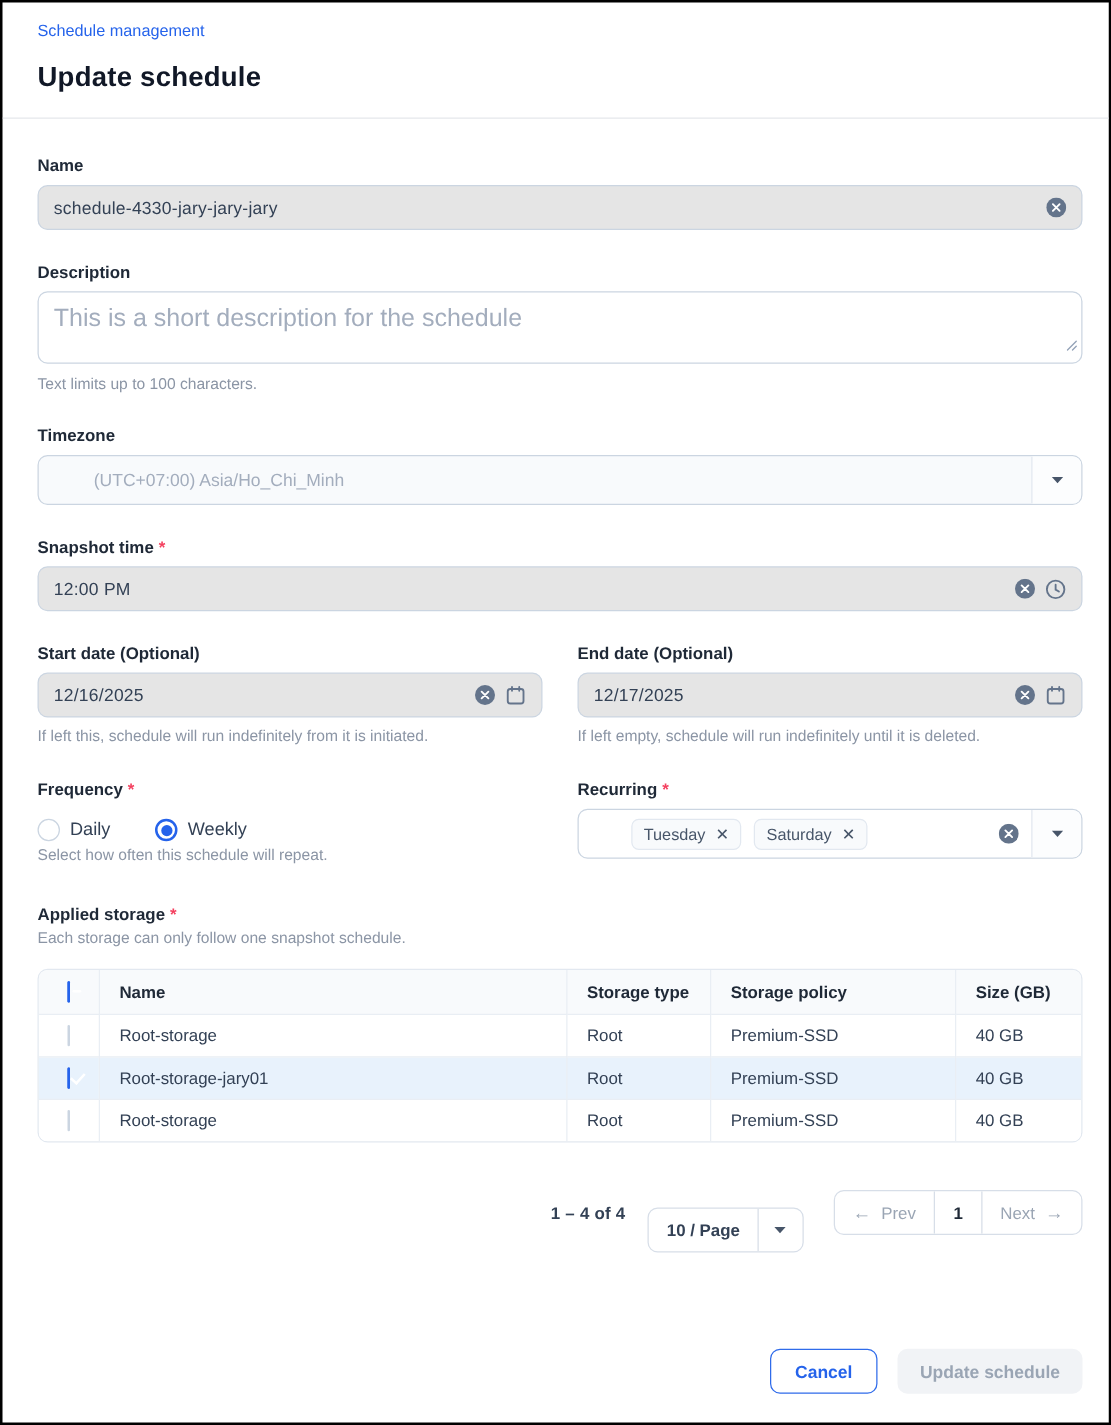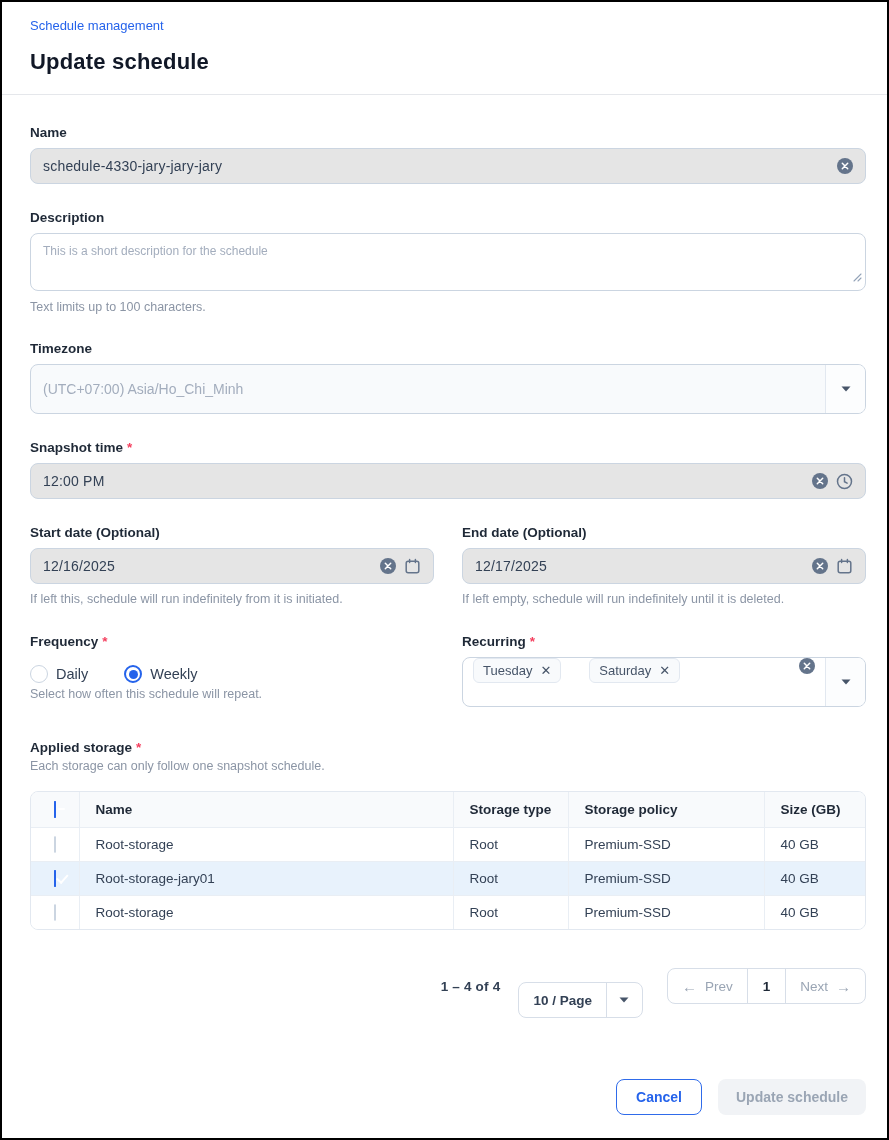--- a/index.html
+++ b/index.html
@@ -24,30 +24,30 @@
     display:flex; align-items:center; padding:0 12px; background:#e5e5e5; gap:8px;
   }
   .inputbox input {
     flex:1; border:none; outline:none; font-family:"Liberation Sans",sans-serif;
     font-size:14px; color:#334155; background:transparent; letter-spacing:.2px;
   }
   .field { margin-top:28px; }
   .ta-wrap { position:relative; margin-top:8px; }
   textarea {
     width:100%; height:58px; border:1px solid #cbd5e1; border-radius:8px;
-    padding:10px 12px; font-family:"Liberation Sans",sans-serif; font-size:12px;
+    padding:10px 12px; font-family:"Liberation Sans",sans-serif; font-size:20px;
     color:#334155; resize:none; outline:none; display:block;
   }
   textarea::placeholder, input::placeholder { color:#a3adbd; }
   .resize-handle { position:absolute; right:4px; bottom:5px; }
   .helper-block { margin-top:9px; }
   
   .selectbox {
-    margin-top:8px; height:50px; border:1px solid #cbd5e1; border-radius:8px;
-    display:flex; align-items:stretch; overflow:hidden; background:#fff;
+    margin-top:8px; height:40px; border:1px solid #cbd5e1; border-radius:8px;
+    display:flex; align-items:stretch; overflow:hidden; background:#fff;padding-left:32px;
   }
   .selectbox.disabled { background:#f8fafc; }
   .selectbox .sel-value { flex:1; display:flex; align-items:center; padding:0 12px; font-size:14px; color:#a3adbd; gap:6px; }
   .selectbox .sel-arrow {
     width:40px; border-left:1px solid #e2e8f0; display:flex; align-items:center; justify-content:center;
     background:#fcfdfe; cursor:pointer;
   }
   
   .icon-btn { display:flex; align-items:center; justify-content:center; cursor:pointer; flex:none; }
   
@@ -58,21 +58,21 @@
   .radio { width:18px; height:18px; border-radius:50%; border:1.5px solid #cbd5e1; background:#fff; flex:none; }
   .radio.checked { border:2px solid #2563eb; position:relative; }
   .radio.checked::after { content:""; position:absolute; inset:2.5px; border-radius:50%; background:#2563eb; }
   .radio-lbl { font-size:14.5px; color:#334155; }
   
   .tag {
     display:inline-flex; align-items:center; gap:8px; background:#f8fafc; border:1px solid #e2e8f0;
     border-radius:6px; padding:4px 9px; font-size:13px; color:#475569;
   }
   .tag .tag-x { cursor:pointer; color:#475569; font-size:13px; line-height:1; }
-  .tags-area { flex:1; display:flex; align-items:flex-start; gap:28px; padding:0 10px; }
+  .tags-area { flex:1; display:flex; align-items:center; gap:10px; padding:0 10px; }
   
   .cb { width:16px; height:16px; border-radius:4px; border:1.5px solid #cbd5e1; background:#fff; position:relative; cursor:pointer; flex:none; }
   .cb.checked, .cb.indeterminate { background:#2563eb; border-color:#2563eb; }
   .cb.checked::after {
     content:""; position:absolute; left:4.2px; top:1.2px; width:4.5px; height:8.5px;
     border:solid #fff; border-width:0 2px 2px 0; transform:rotate(42deg);
   }
   .cb.indeterminate::after {
     content:""; position:absolute; left:2.8px; top:5.8px; width:7.5px; height:2.6px; background:#fff; border-radius:1.5px;
   }

